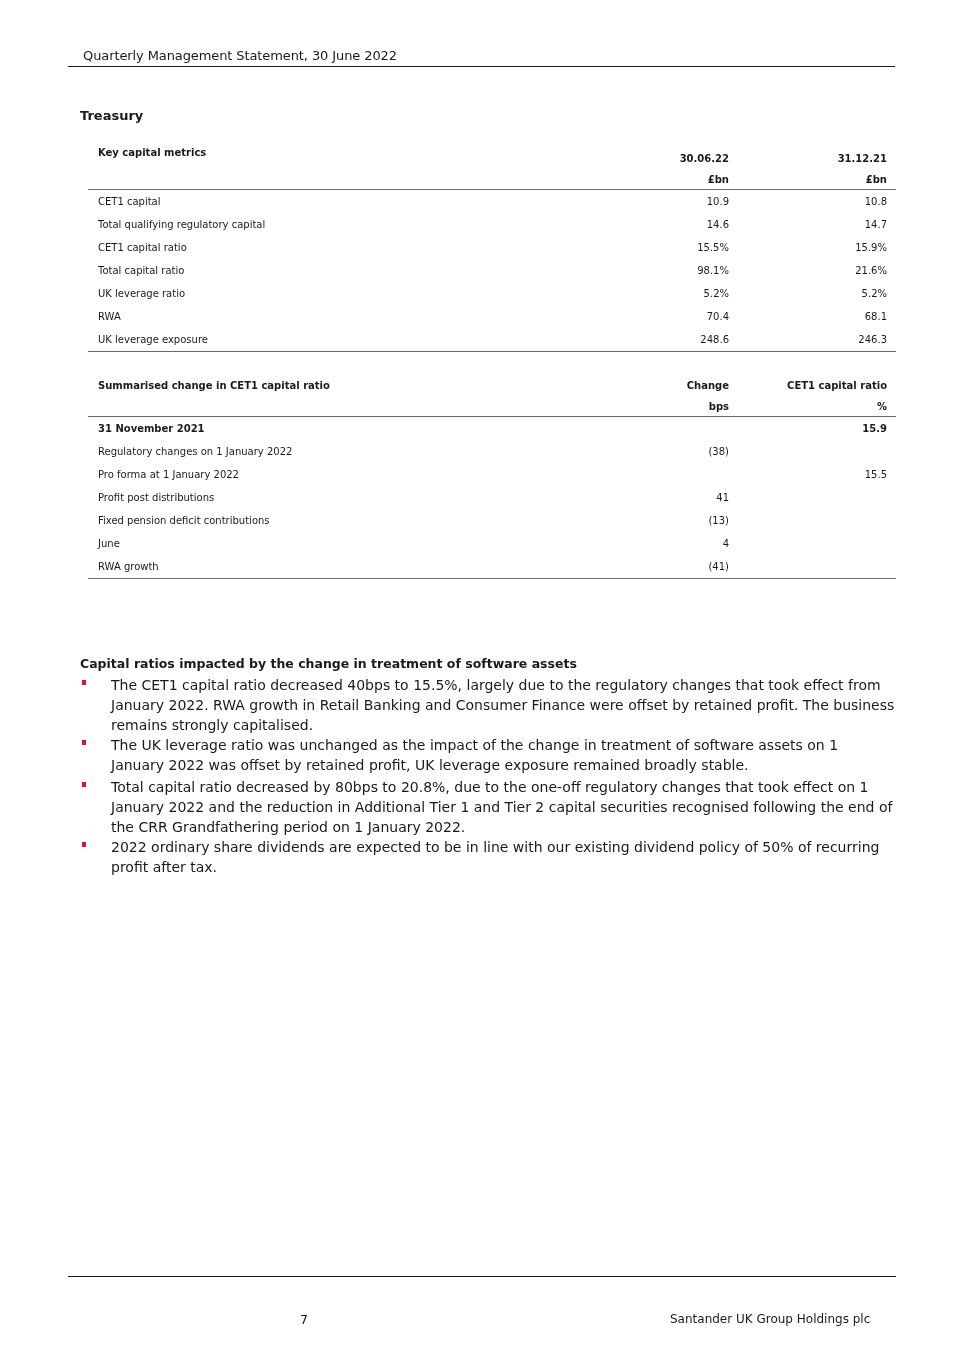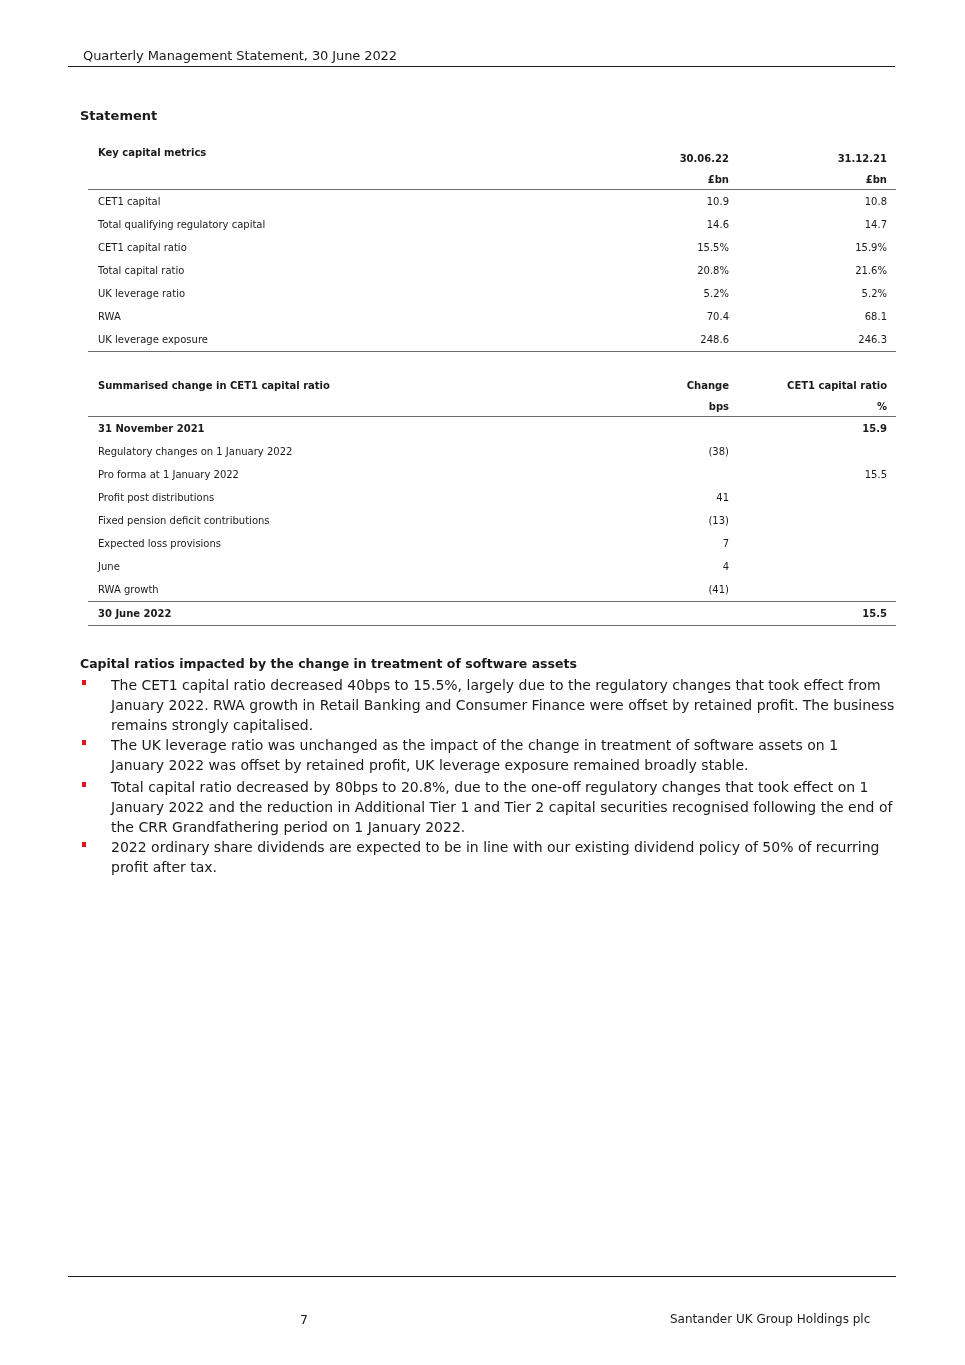--- a/index.html
+++ b/index.html
@@ -44,21 +44,21 @@
   .page-num { position: absolute; left: 300px; top: 1312px; font-size: 12.5px; }
   .company { position: absolute; left: 670px; top: 1312px; font-size: 12px; }
 </style>
 </head>
 <body>
 
 <div class="page-header">
   <span>Quarterly Management Statement, 30 June 2022</span>
 </div>
 
-<div class="section-title">Statement</div>
+<div class="section-title">Treasury</div>
 
 <table class="fin" id="t1">
   <tbody>
       <tr class="hdr">
     <td class="lbl" style="vertical-align:top;">Key capital metrics</td>
     <td class="c1">30.06.22</td>
     <td class="c2">31.12.21</td>
   </tr>
   <tr class="unit">
     <td class="lbl"></td>
@@ -75,21 +75,21 @@
     <td class="c1">14.6</td>
     <td class="c2">14.7</td>
   </tr>
   <tr>
     <td class="lbl">CET1 capital ratio</td>
     <td class="c1">15.5%</td>
     <td class="c2">15.9%</td>
   </tr>
   <tr>
     <td class="lbl">Total capital ratio</td>
-    <td class="c1">20.8%</td>
+    <td class="c1">98.1%</td>
     <td class="c2">21.6%</td>
   </tr>
   <tr>
     <td class="lbl">UK leverage ratio</td>
     <td class="c1">5.2%</td>
     <td class="c2">5.2%</td>
   </tr>
   <tr>
     <td class="lbl">RWA</td>
     <td class="c1">70.4</td>
@@ -134,38 +134,28 @@
     <td class="lbl">Profit post distributions</td>
     <td class="c1">41</td>
     <td class="c2"></td>
   </tr>
   <tr>
     <td class="lbl">Fixed pension deficit contributions</td>
     <td class="c1">(13)</td>
     <td class="c2"></td>
   </tr>
   <tr>
-    <td class="lbl">Expected loss provisions</td>
-    <td class="c1">7</td>
-    <td class="c2"></td>
-  </tr>
-  <tr>
     <td class="lbl">June</td>
     <td class="c1">4</td>
     <td class="c2"></td>
   </tr>
   <tr class="last">
     <td class="lbl">RWA growth</td>
     <td class="c1">(41)</td>
     <td class="c2"></td>
-  </tr>
-  <tr class="bold last">
-    <td class="lbl">30 June 2022</td>
-    <td class="c1"></td>
-    <td class="c2">15.5</td>
   </tr>
 </tbody>
   </table>
 
 <div class="notes">
   <h3>Capital ratios impacted by the change in treatment of software assets</h3>
   <ul>
     <li>
       <span class="bullet"></span>
       <span>The CET1 capital ratio decreased 40bps to 15.5%, largely due to the regulatory changes that took effect from January 2022. RWA growth in Retail Banking and Consumer Finance were offset by retained profit. The business remains strongly capitalised.</span>

